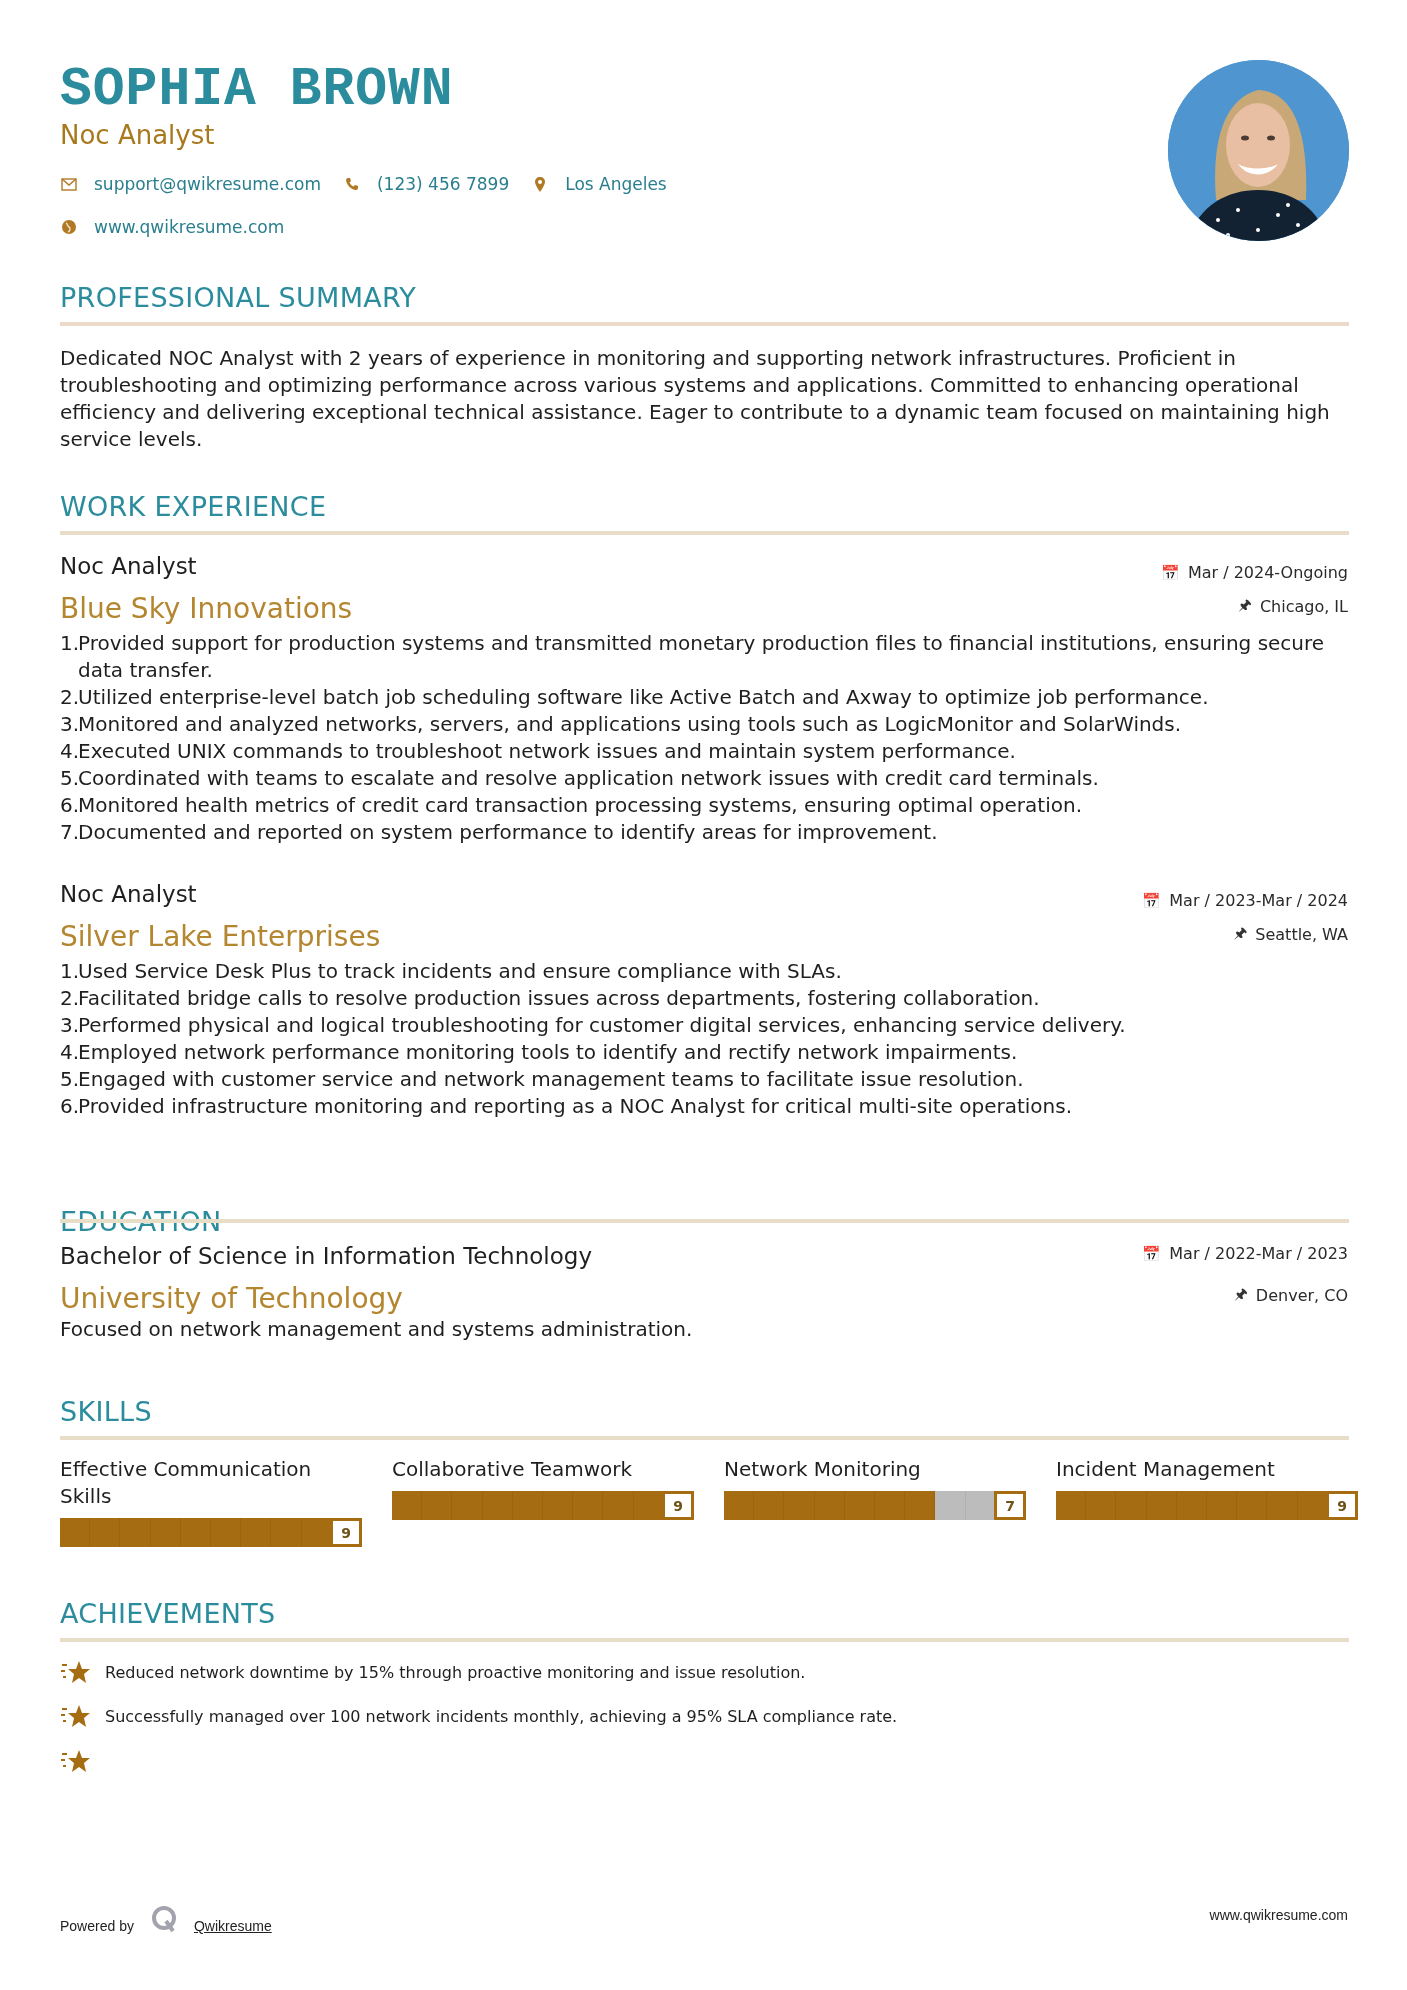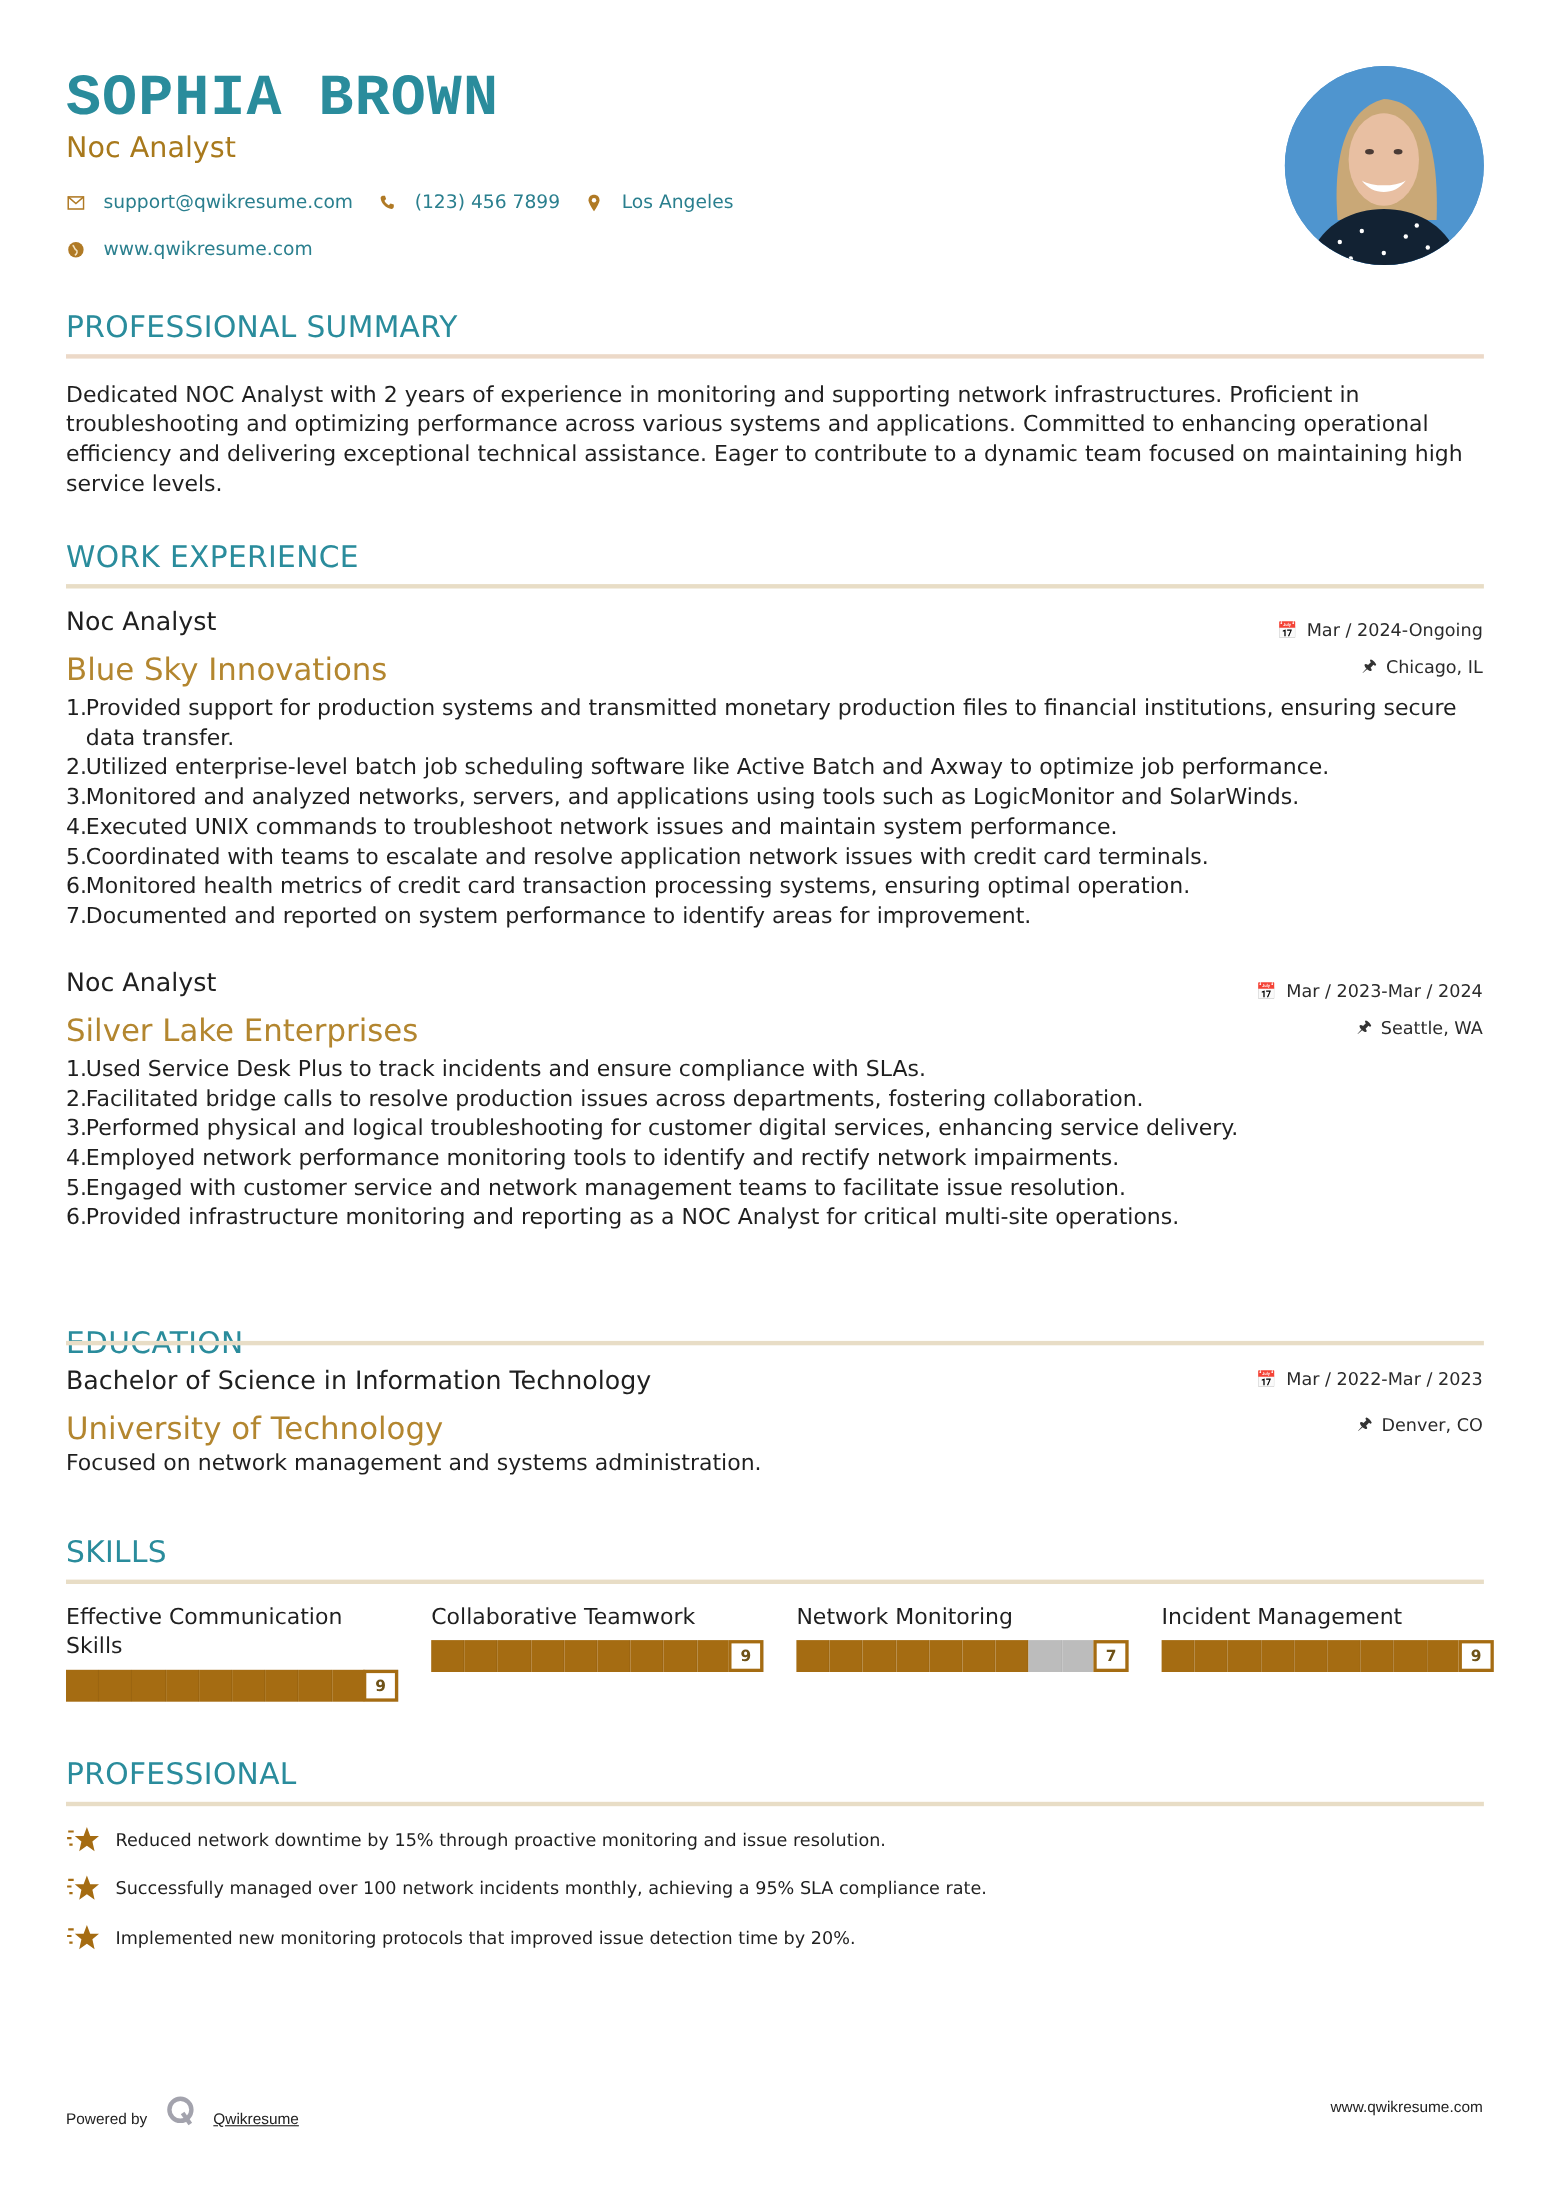--- a/index.html
+++ b/index.html
@@ -258,21 +258,21 @@
       <div class="seg on"></div>
       <div class="seg on"></div>
       <div class="seg on"></div>
       <div class="seg on"></div>
       <div class="seg on"></div>
       <div class="seg off"></div>
     <div class="score">9</div>
   </div>
 </div>
 
-<div class="abs section-h" style="top:1598px;">PROFESSIONAL</div>
+<div class="abs section-h" style="top:1598px;">ACHIEVEMENTS</div>
 <div class="abs divider" style="top:1638px;"></div>
 
 <div class="abs ach" style="top:1659px;">
   <span class="star">
     <svg width="32" height="26" viewBox="0 0 32 26">
         <path d="M2 6 L7 6 M1 12 L5 12 M3 18 L6 18" stroke="#a56c12" stroke-width="2"></path>
         <path d="M19 2 L22 10 L30 10 L24 15 L26 24 L19 19 L12 24 L14 15 L8 10 L16 10 Z" fill="#a56c12"></path>
       </svg>
   </span>
   <span>Reduced network downtime by 15% through proactive monitoring and issue resolution.</span>
@@ -286,21 +286,20 @@
   </span>
   <span>Successfully managed over 100 network incidents monthly, achieving a 95% SLA compliance rate.</span>
 </div>
 <div class="abs ach" style="top:1748px;">
   <span class="star">
     <svg width="32" height="26" viewBox="0 0 32 26">
         <path d="M2 6 L7 6 M1 12 L5 12 M3 18 L6 18" stroke="#a56c12" stroke-width="2"></path>
         <path d="M19 2 L22 10 L30 10 L24 15 L26 24 L19 19 L12 24 L14 15 L8 10 L16 10 Z" fill="#a56c12"></path>
       </svg>
   </span>
-  <span>Implemented new monitoring protocols that improved issue detection time by 20%.</span>
 </div>
 
 <div class="abs footer-l">
   <span>Powered by</span>
   <span class="q">
     <svg width="30" height="30" viewBox="0 0 30 30">
         <circle cx="14" cy="14" r="10" fill="none" stroke="#a3a3ad" stroke-width="4"></circle>
         <path d="M16 17 L23 27" stroke="#a3a3ad" stroke-width="4"></path>
       </svg>
   </span>

